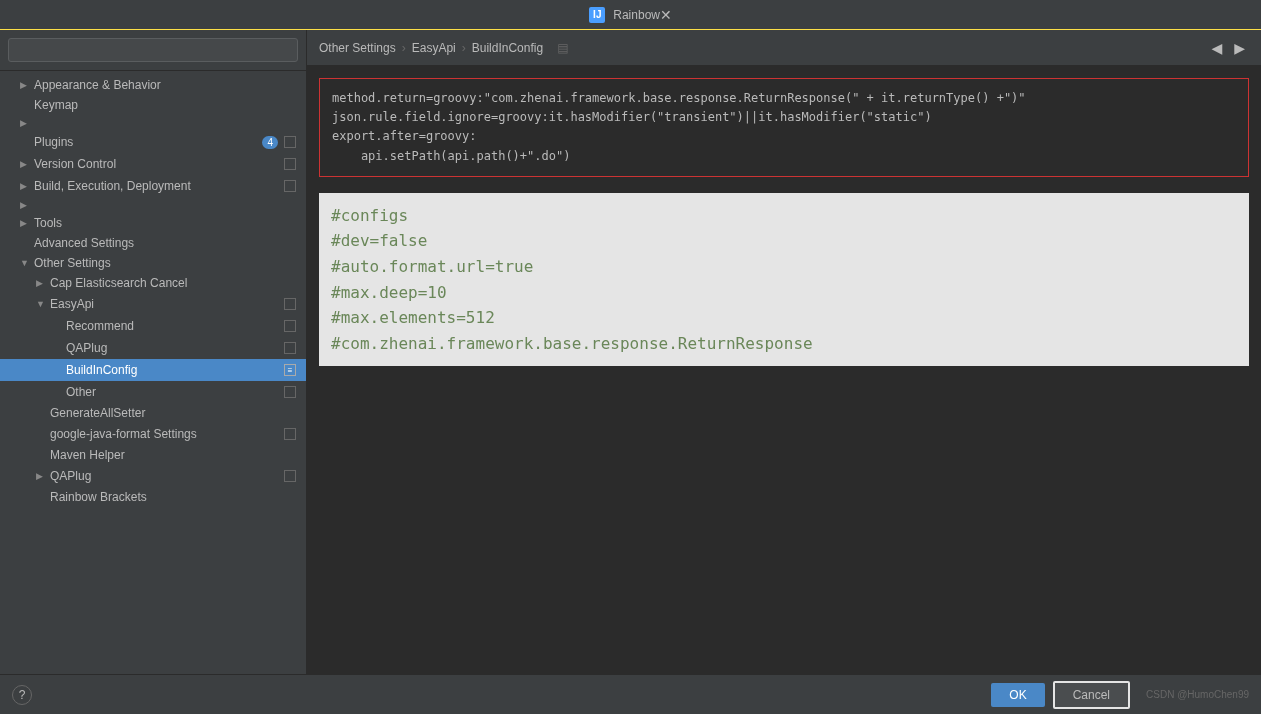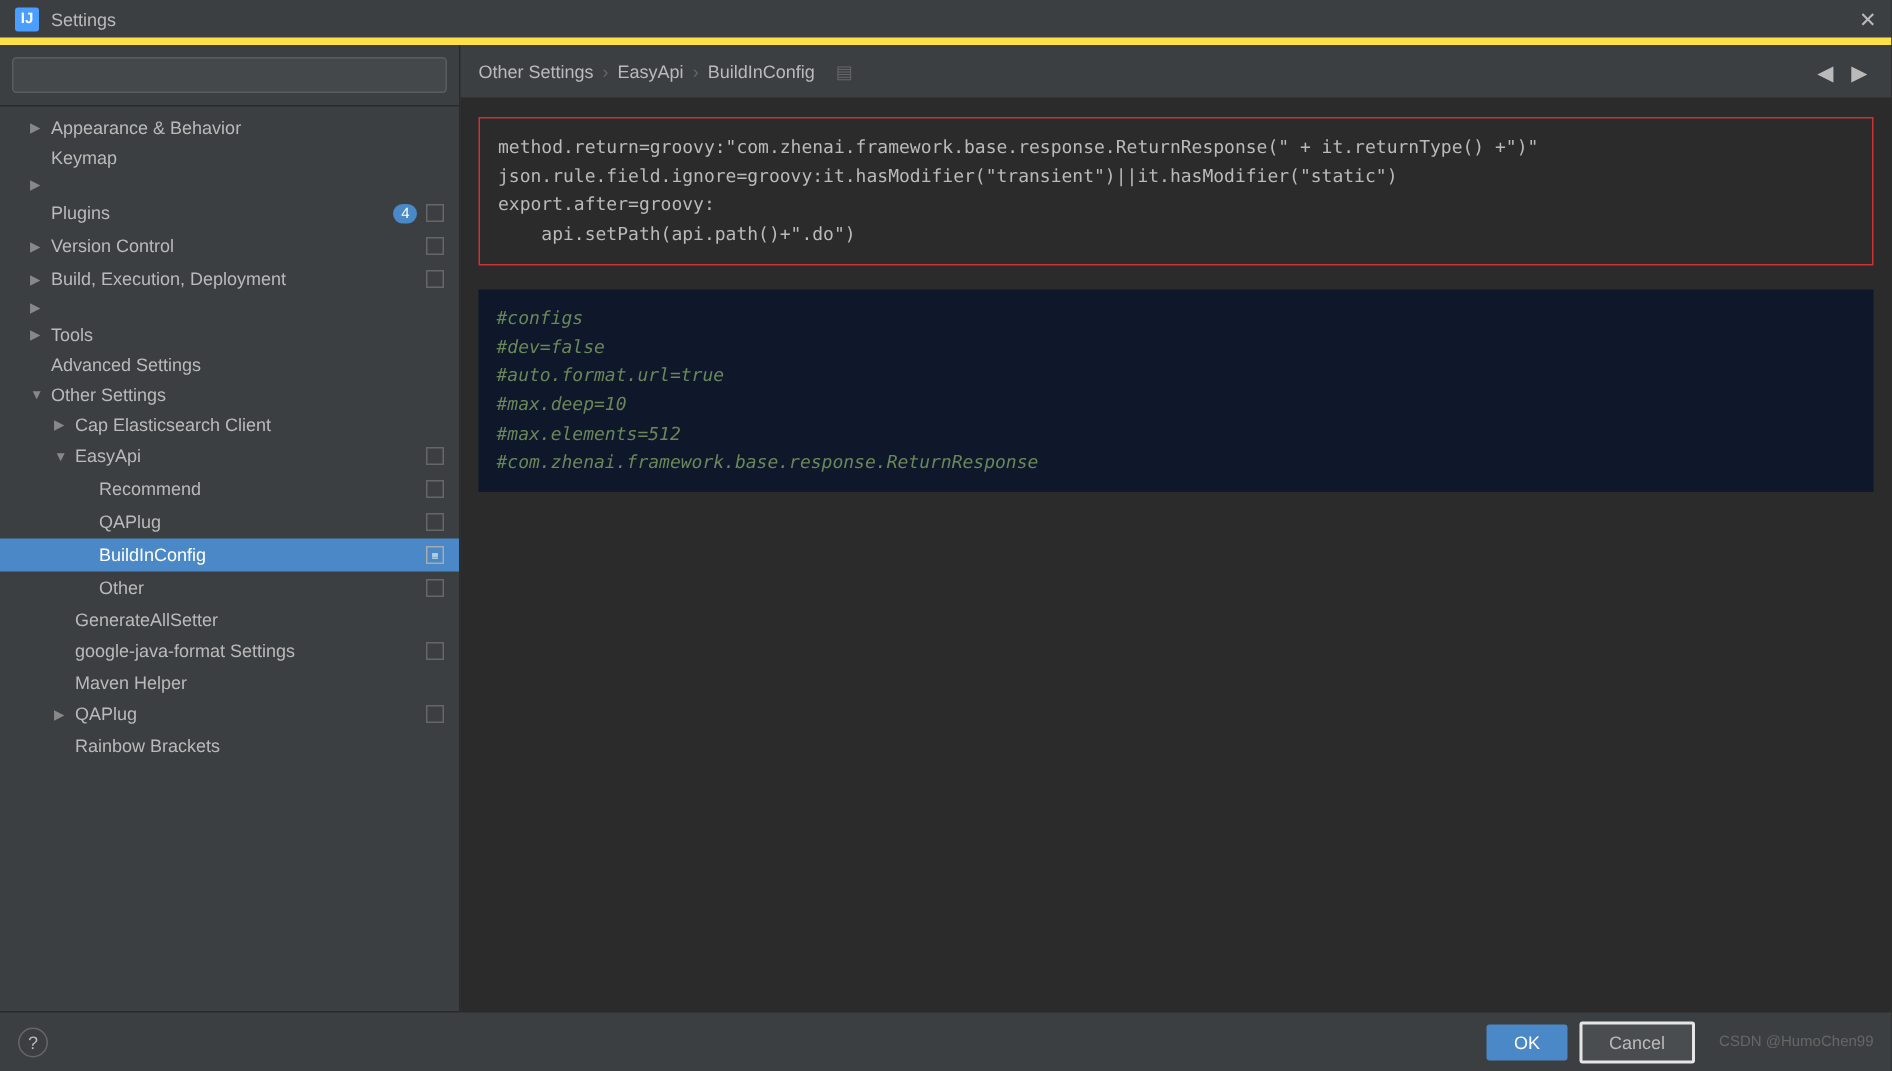--- a/index.html
+++ b/index.html
@@ -17,23 +17,23 @@
       height: 714px;
       background: #3c3f41;
       display: flex;
       flex-direction: column;
     }
     .title-bar {
       height: 30px;
       background: #3c3f41;
       display: flex;
       align-items: center;
-      justify-content: space-between;
+      justify-content: center;
       padding: 0 10px;
-      border-bottom: 5px solid #fde047;
+      border-bottom: 1px solid #fde047;
       flex-shrink: 0;
     }
     .title-bar-left {
       display: flex;
       align-items: center;
       gap: 8px;
     }
     .title-bar-logo {
       width: 16px;
       height: 16px;
@@ -206,27 +206,26 @@
       border: 1px solid #cc3333;
       background: #2b2b2b;
       padding: 10px 12px;
       margin-bottom: 16px;
       font-family: 'Courier New', monospace;
       font-size: 12px;
       color: #bababa;
       line-height: 1.6;
     }
     .code-box-normal {
-      background: #0f172a;
+      background: #e5e5e5;
       padding: 10px 12px;
       font-family: 'Courier New', monospace;
-      font-size: 12px;
+      font-size: 16px;
       color: #bababa;
       line-height: 1.6;
-      font-style: italic;
     }
     .code-comment { color: #6a8759; }
     
     .bottom-bar {
       height: 40px;
       background: #3c3f41;
       border-top: 1px solid #2b2b2b;
       display: flex;
       align-items: center;
       justify-content: space-between;
@@ -286,21 +285,21 @@
 </head>
 <body>
 
 <div class="window">
 
   <div class="title-bar">
     <div class="title-bar-left">
       <div class="title-bar-logo">
         <span>IJ</span>
       </div>
-      <span class="title-text">Settings</span>
+      <span class="title-text">Rainbow</span>
     </div>
     <span class="title-bar-close">✕</span>
   </div>
 
   <div class="main-content">
 
     <div class="sidebar">
       <div class="search-box">
         <input class="search-input" type="text" placeholder="" style="">
       </div>
@@ -360,21 +359,21 @@
         </div>
 
         <div class="tree-item indent-1">
           <span class="arrow">▼</span>
           <span class="label">Other Settings</span>
         </div>
 
 
         <div class="tree-item indent-2">
           <span class="arrow">▶</span>
-          <span class="label">Cap Elasticsearch Client</span>
+          <span class="label">Cap Elasticsearch Cancel</span>
         </div>
 
         <div class="tree-item indent-2">
           <span class="arrow">▼</span>
           <span class="label">EasyApi</span>
           <span class="icon-ext">
               <span class="ext-icon"></span>
             </span>
         </div>
 

